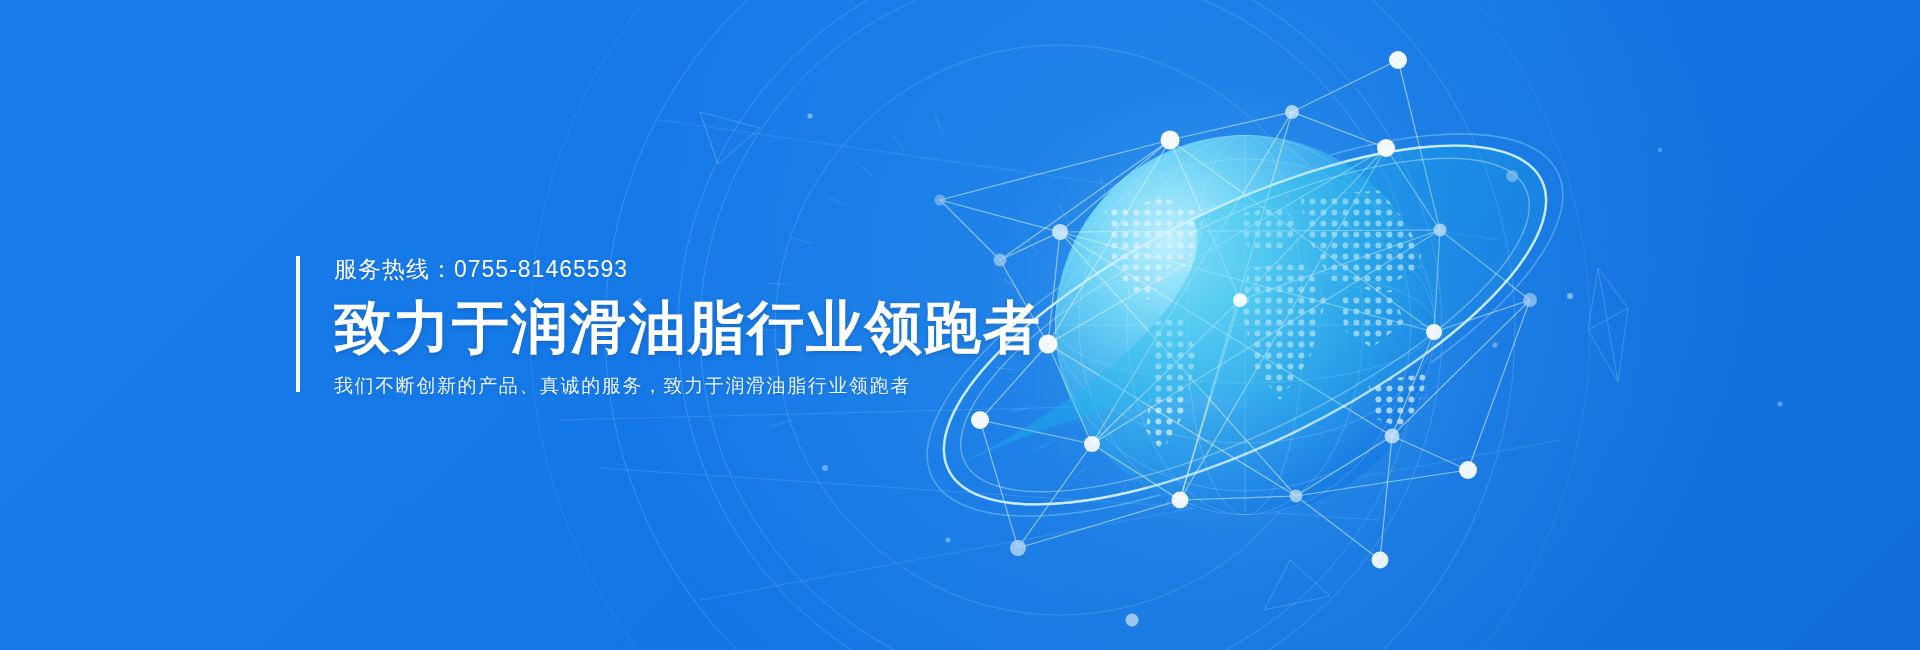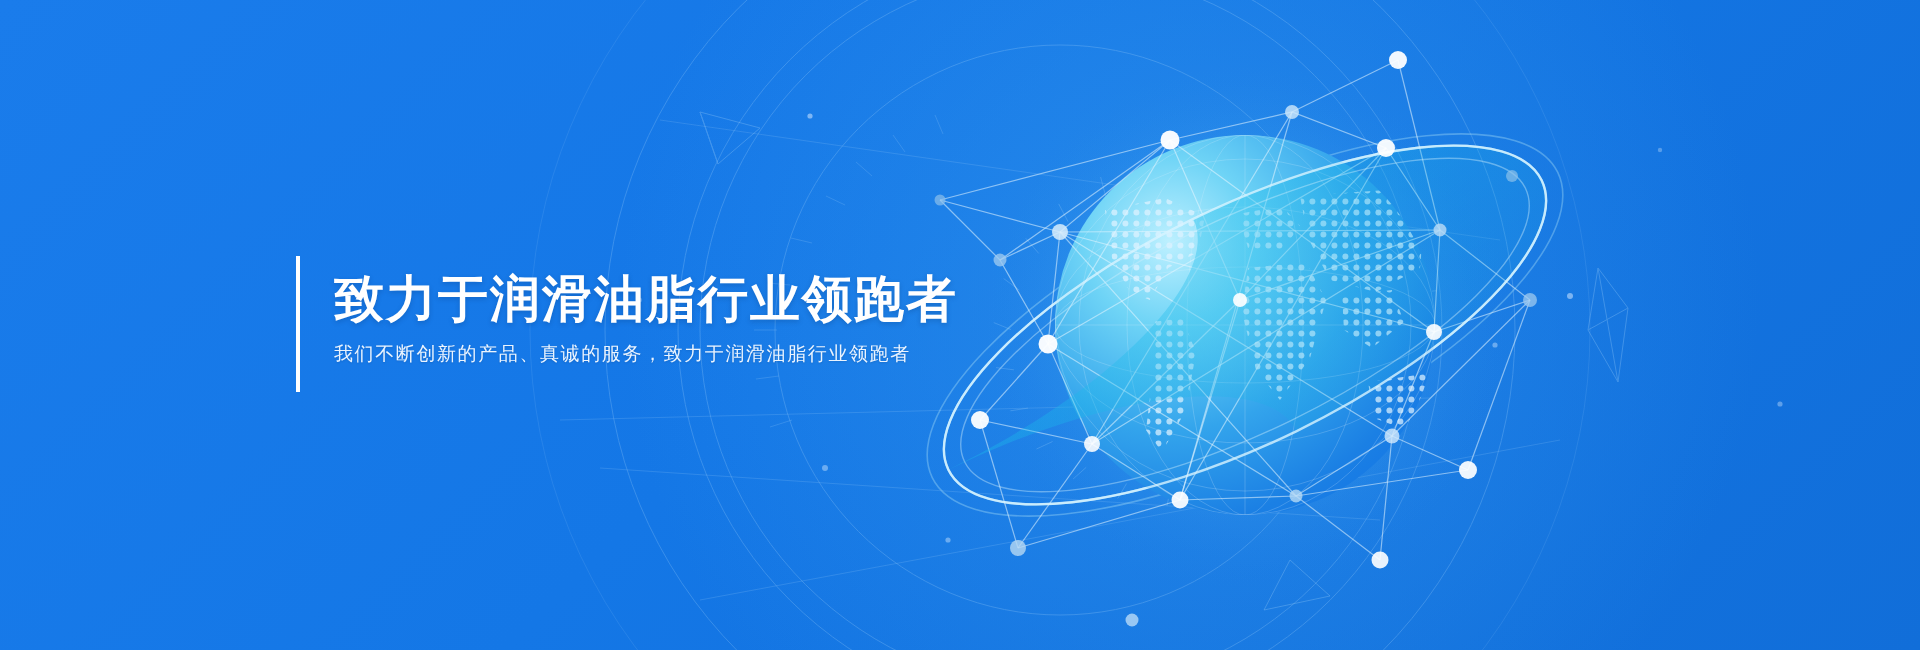--- a/index.html
+++ b/index.html
@@ -60,21 +60,21 @@
     letter-spacing: 1px;
     font-weight: 400;
     white-space: nowrap;
     margin: 0;
     padding-top: 2px;
     text-shadow: 0 1px 2px rgba(0,40,90,0.18);
   }
 
   .headline {
     color: #ffffff;
-    font-size: 50px;
+    font-size: 57px;
     font-weight: 700;
     line-height: 1;
     letter-spacing: 2px;
     white-space: nowrap;
     margin: 0;
     padding-top: 18px;
     text-shadow: 0 2px 5px rgba(0,40,90,0.22);
   }
 
   .subline {
@@ -318,17 +318,18 @@
       <circle cx="1380" cy="560" r="8.5" fill="#ffffff" fill-opacity="0.90"></circle>
       <circle cx="1398" cy="60" r="9.0" fill="#ffffff" fill-opacity="0.94"></circle>
       <circle cx="1530" cy="300" r="7.0" fill="#9fcbef" fill-opacity="0.74"></circle>
       <circle cx="1468" cy="470" r="9.0" fill="#ffffff" fill-opacity="0.92"></circle>
       <circle cx="1512" cy="176" r="6.0" fill="#8fc3ea" fill-opacity="0.68"></circle>
       <circle cx="1132" cy="620" r="6.5" fill="#c9e4fa" fill-opacity="0.72"></circle>
     </g>
   </svg>
 
   <div class="copy">
+    <div class="hotline">服务热线：0755-81465593</div>
     <h1 class="headline">致力于润滑油脂行业领跑者</h1>
     <div class="subline">我们不断创新的产品、真诚的服务，致力于润滑油脂行业领跑者</div>
   </div>
 
 </div>
 
 </body></html>

